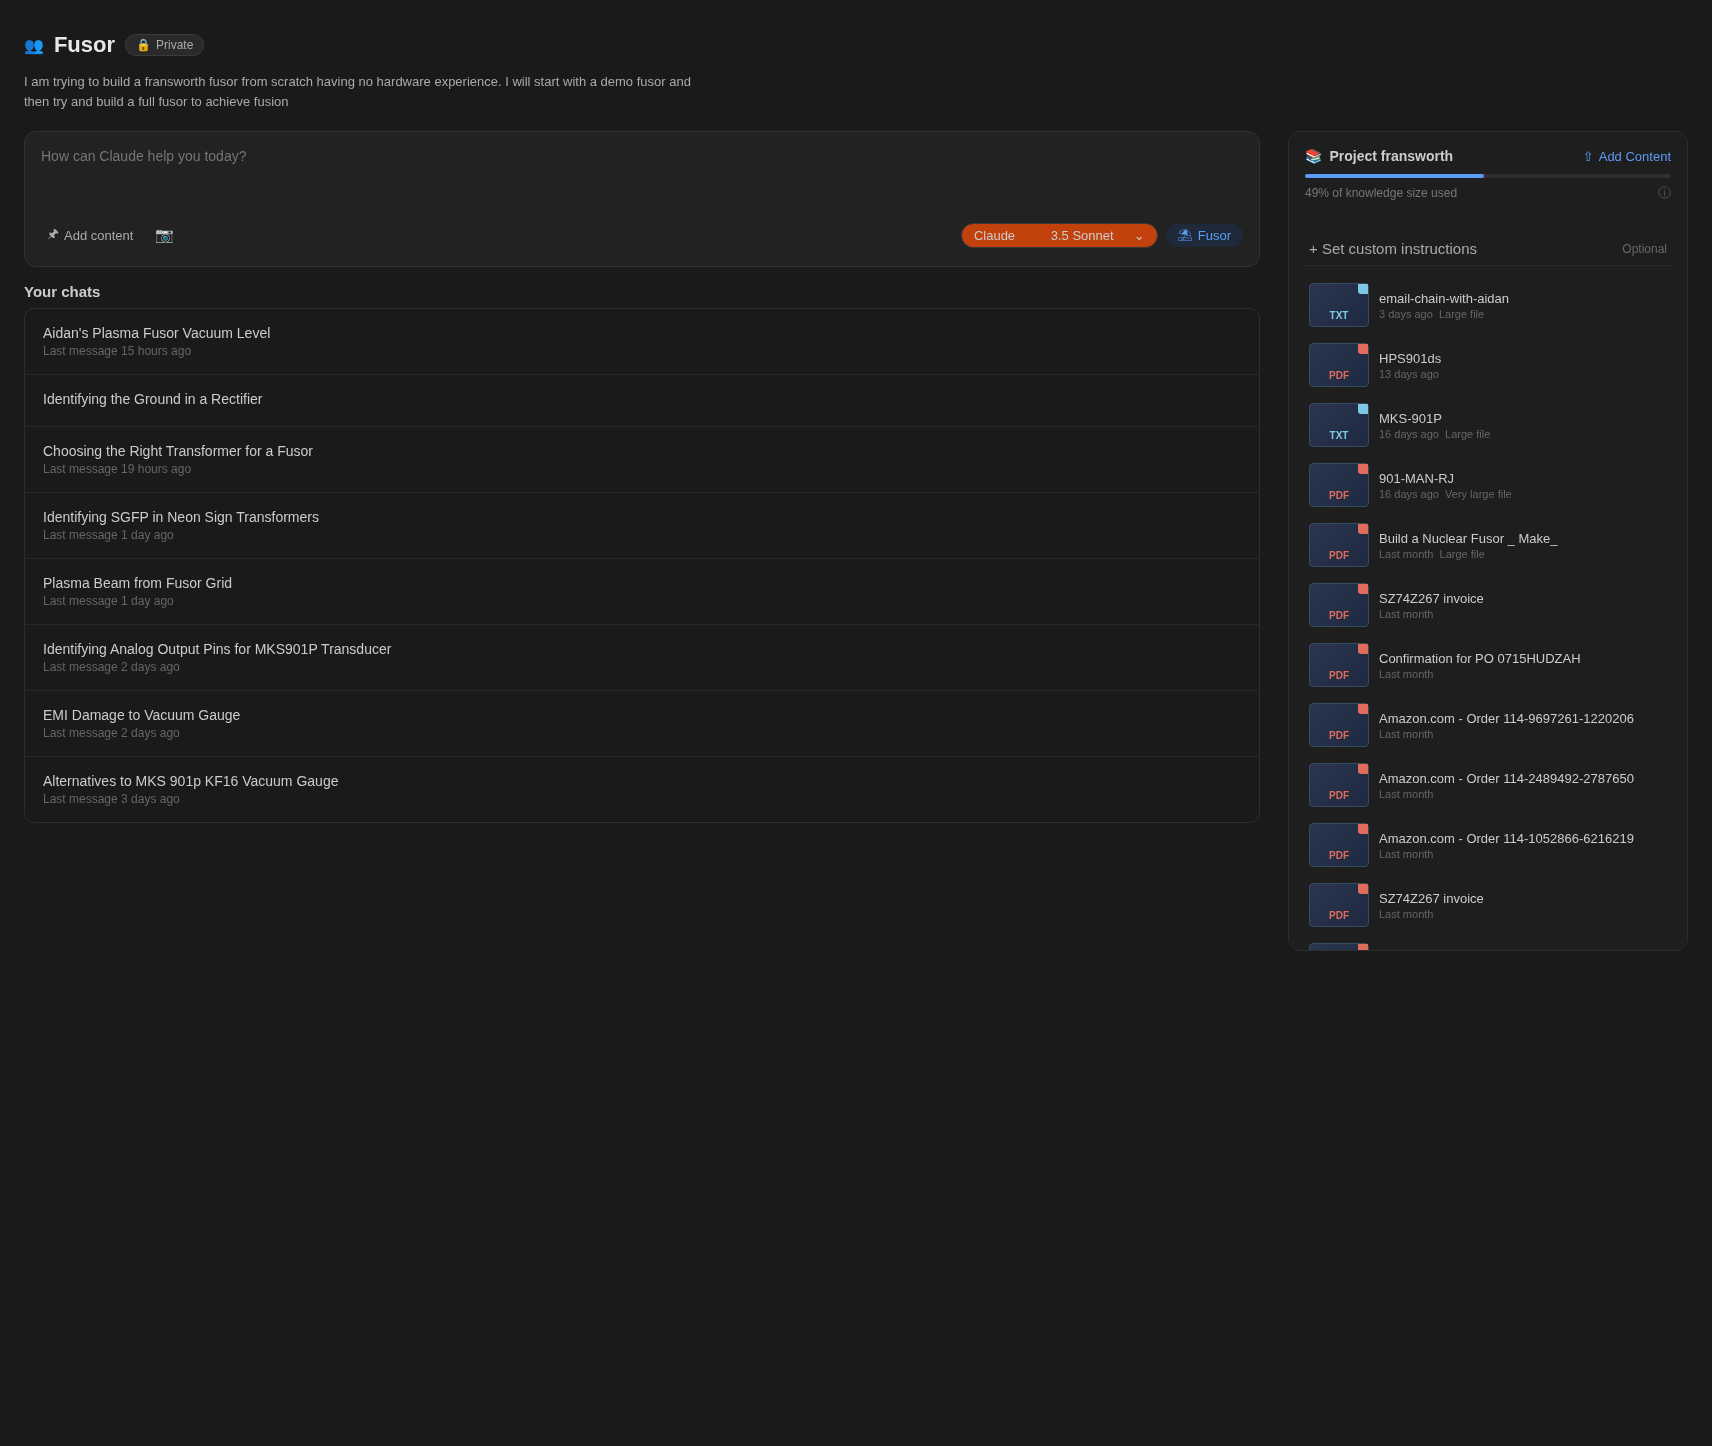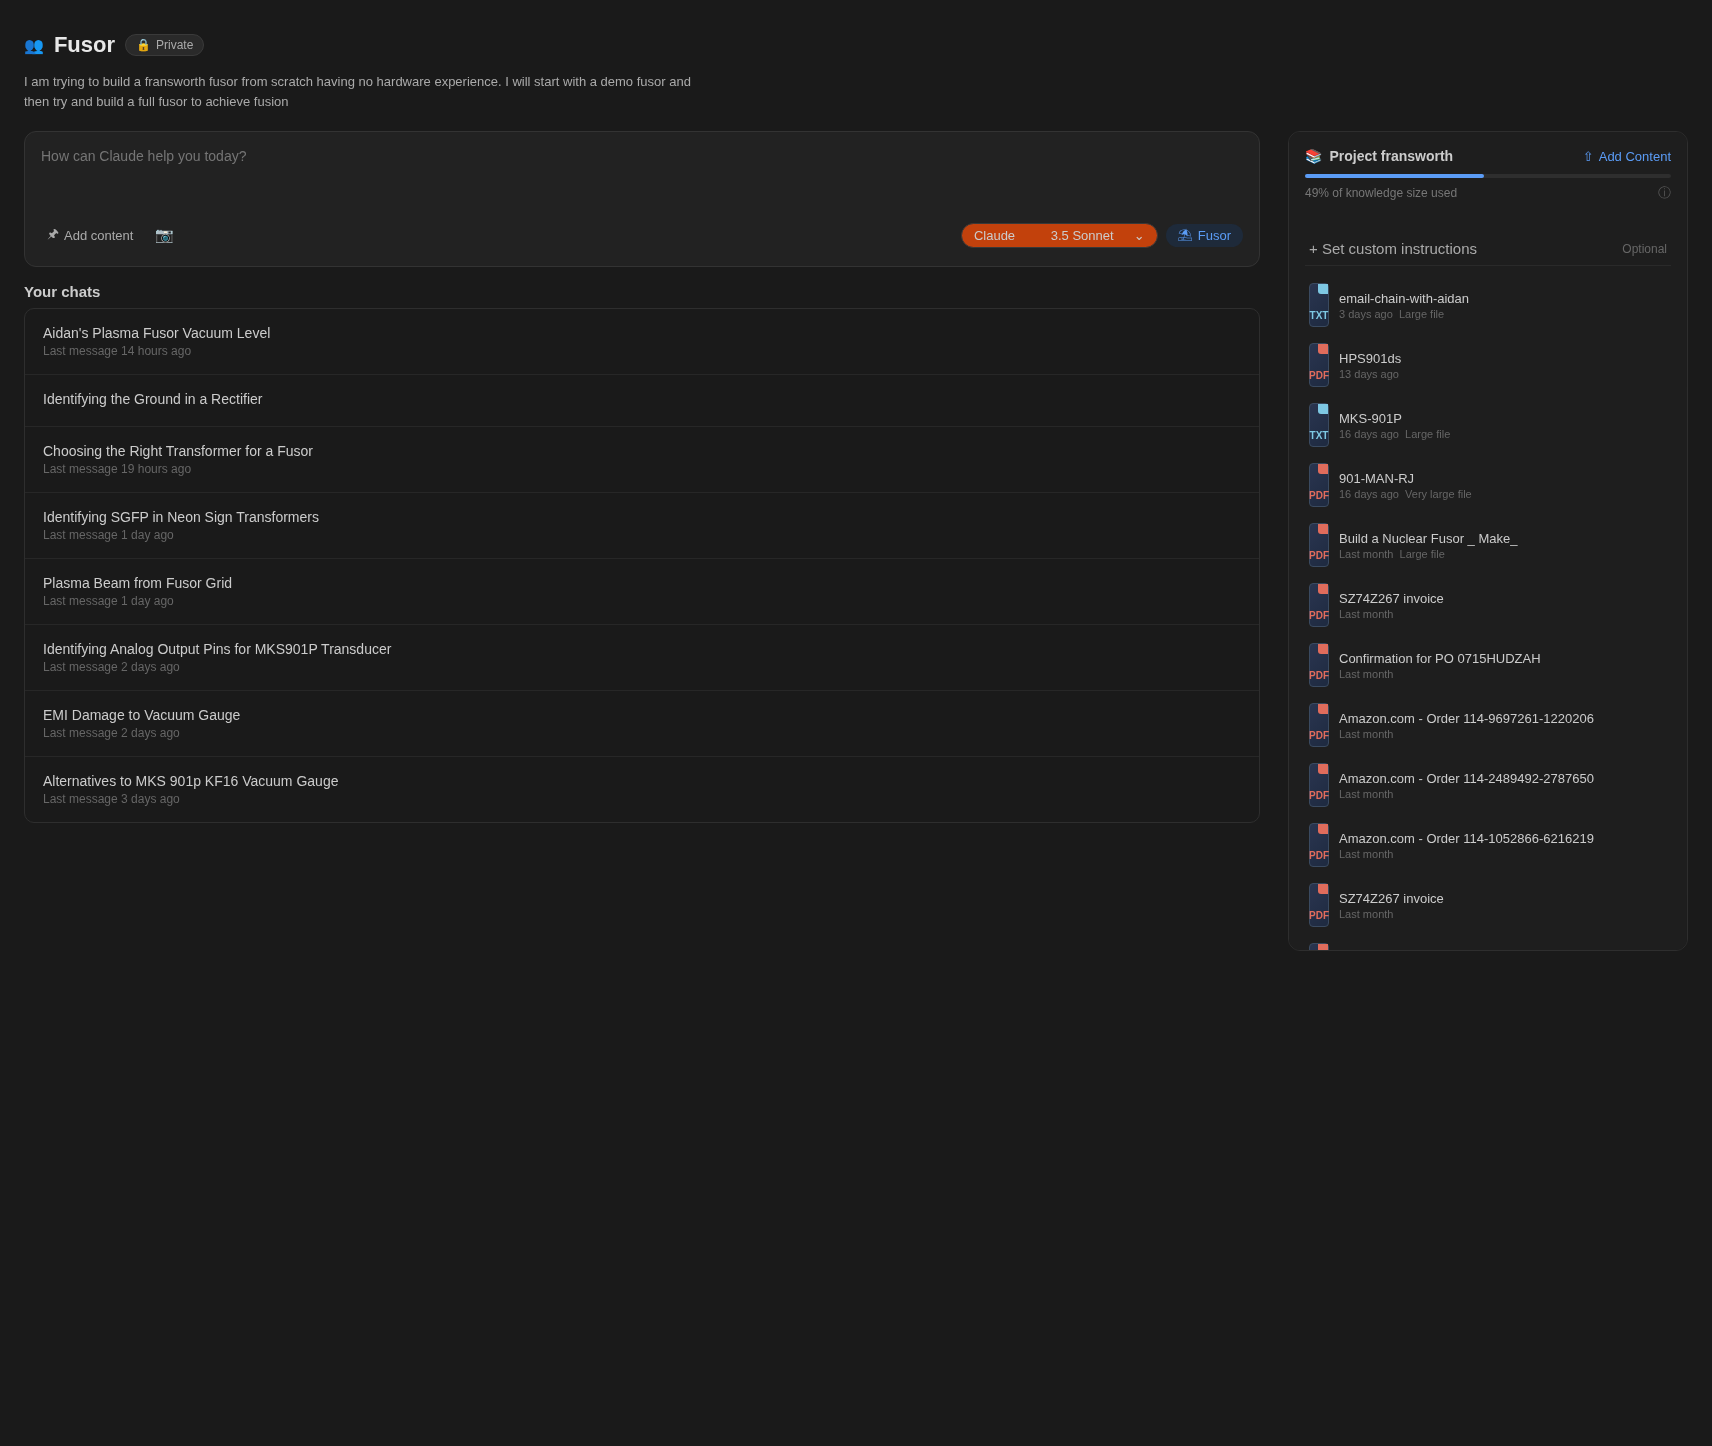--- a/index.html
+++ b/index.html
@@ -255,21 +255,21 @@
     }
     .knowledge-item {
       display: flex;
       align-items: center;
       gap: 10px;
       padding: 7px 4px;
       border-radius: 6px;
       cursor: pointer;
     }
     .file-icon {
-      width: 20px;
+      width: 60px;
       height: 44px;
       border-radius: 4px;
       display: flex;
       flex-direction: column;
       align-items: center;
       justify-content: flex-end;
       padding-bottom: 5px;
       position: relative;
       flex-shrink: 0;
       font-size: 10px;
@@ -363,21 +363,21 @@
             </button>
           </div>
         </div>
       </div>
 
       <div>
         <div class="your-chats-title">Your chats</div>
         <div class="chats-list" id="chats-list">
             <div class="chat-item">
     <div class="chat-item-title">Aidan's Plasma Fusor Vacuum Level</div>
-    <div class="chat-item-time">Last message 14 hours ago</div>
+    <div class="chat-item-time">Last message 15 hours ago</div>
   </div>
             <div class="chat-item">
     <div class="chat-item-title">Identifying the Ground in a Rectifier</div>
   </div>
             <div class="chat-item">
     <div class="chat-item-title">Choosing the Right Transformer for a Fusor</div>
     <div class="chat-item-time">Last message 19 hours ago</div>
   </div>
             <div class="chat-item">
     <div class="chat-item-title">Identifying SGFP in Neon Sign Transformers</div>

